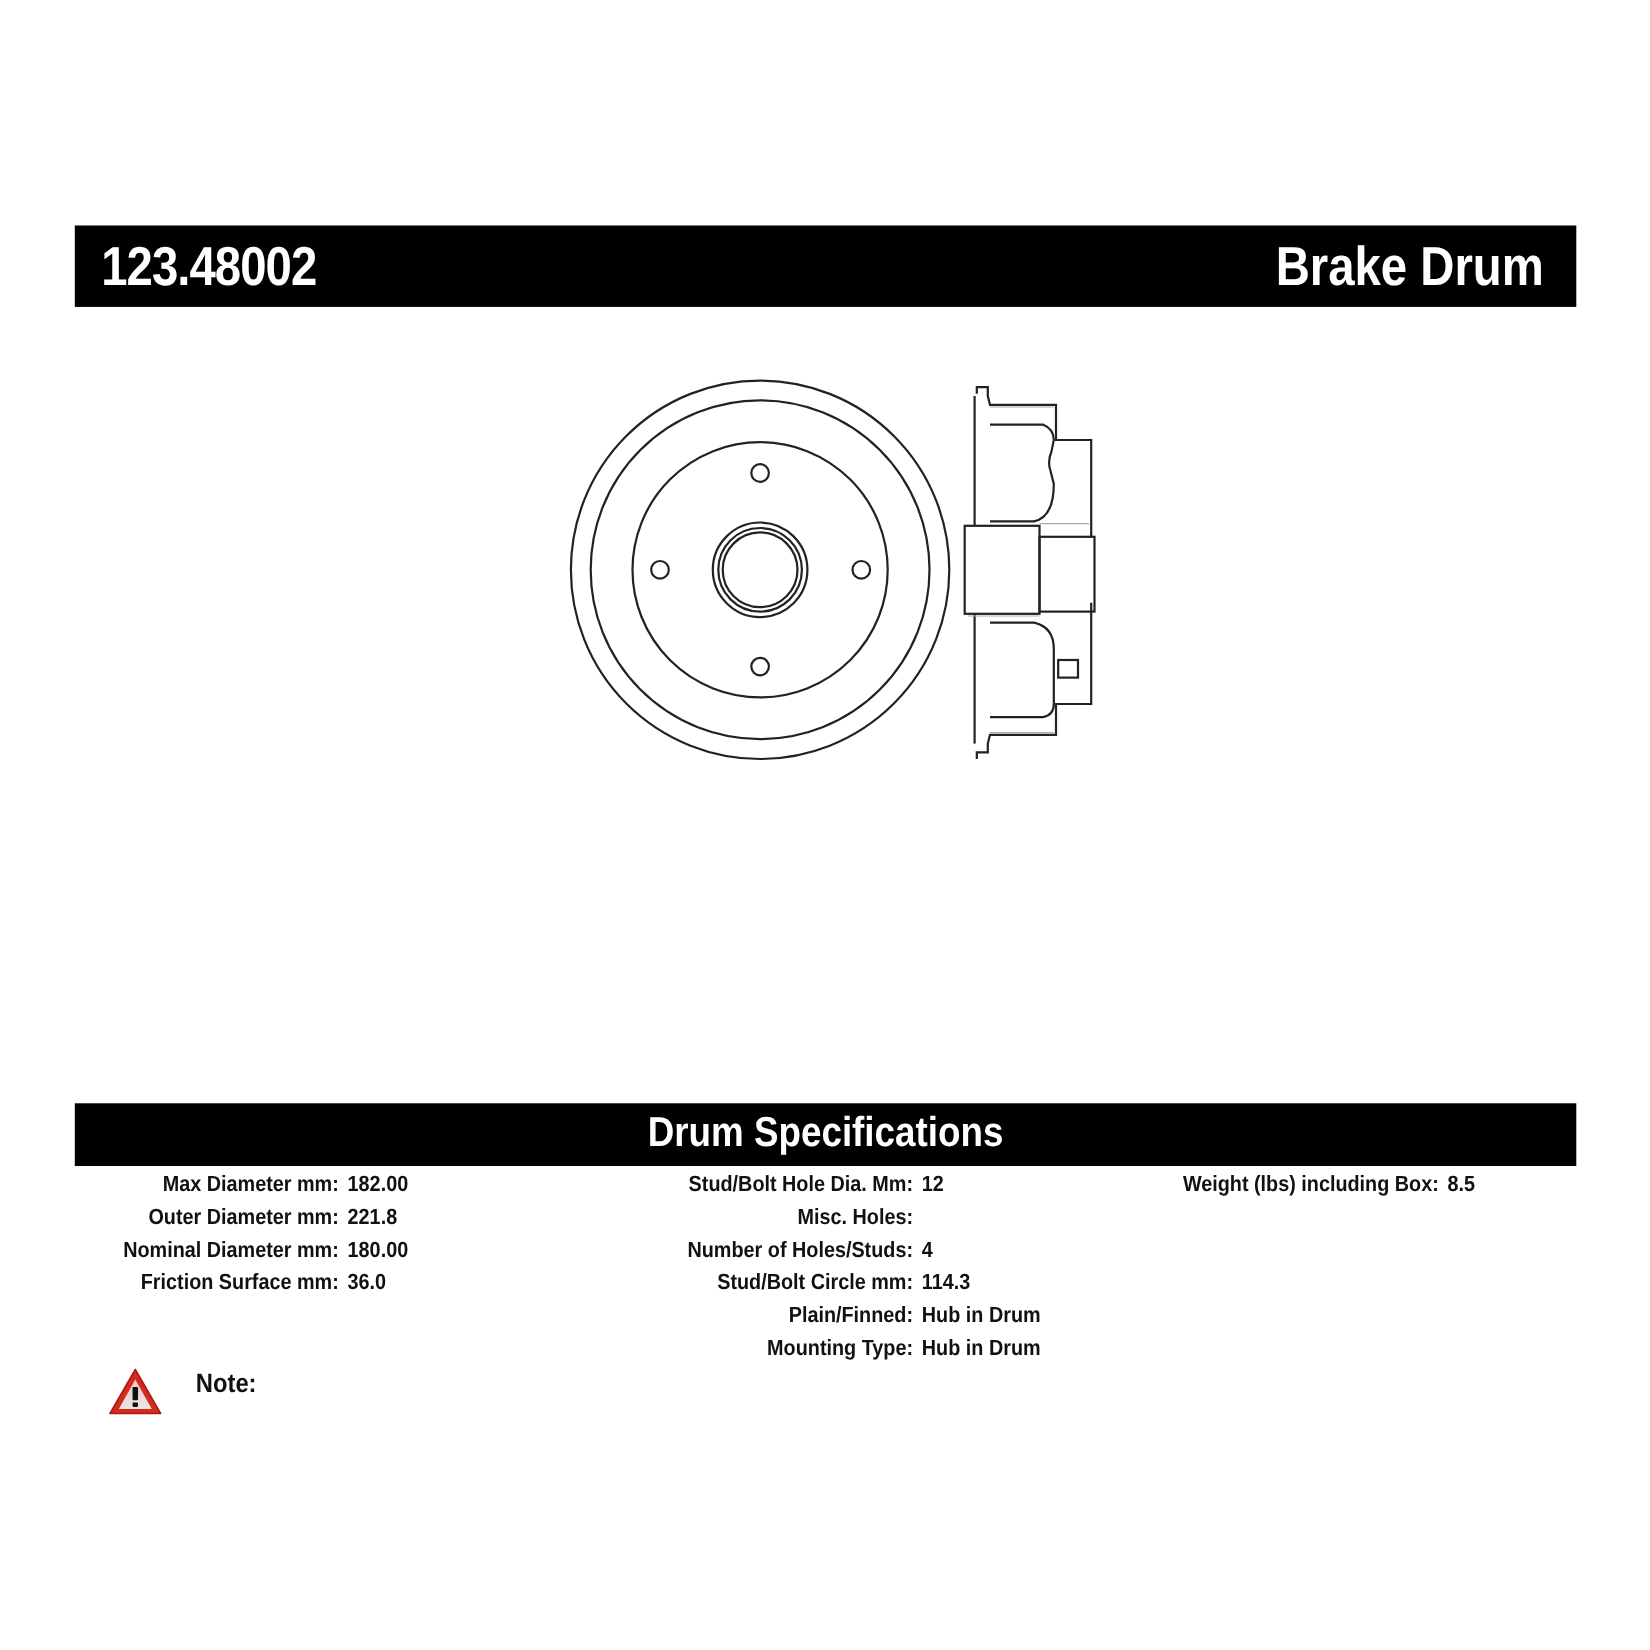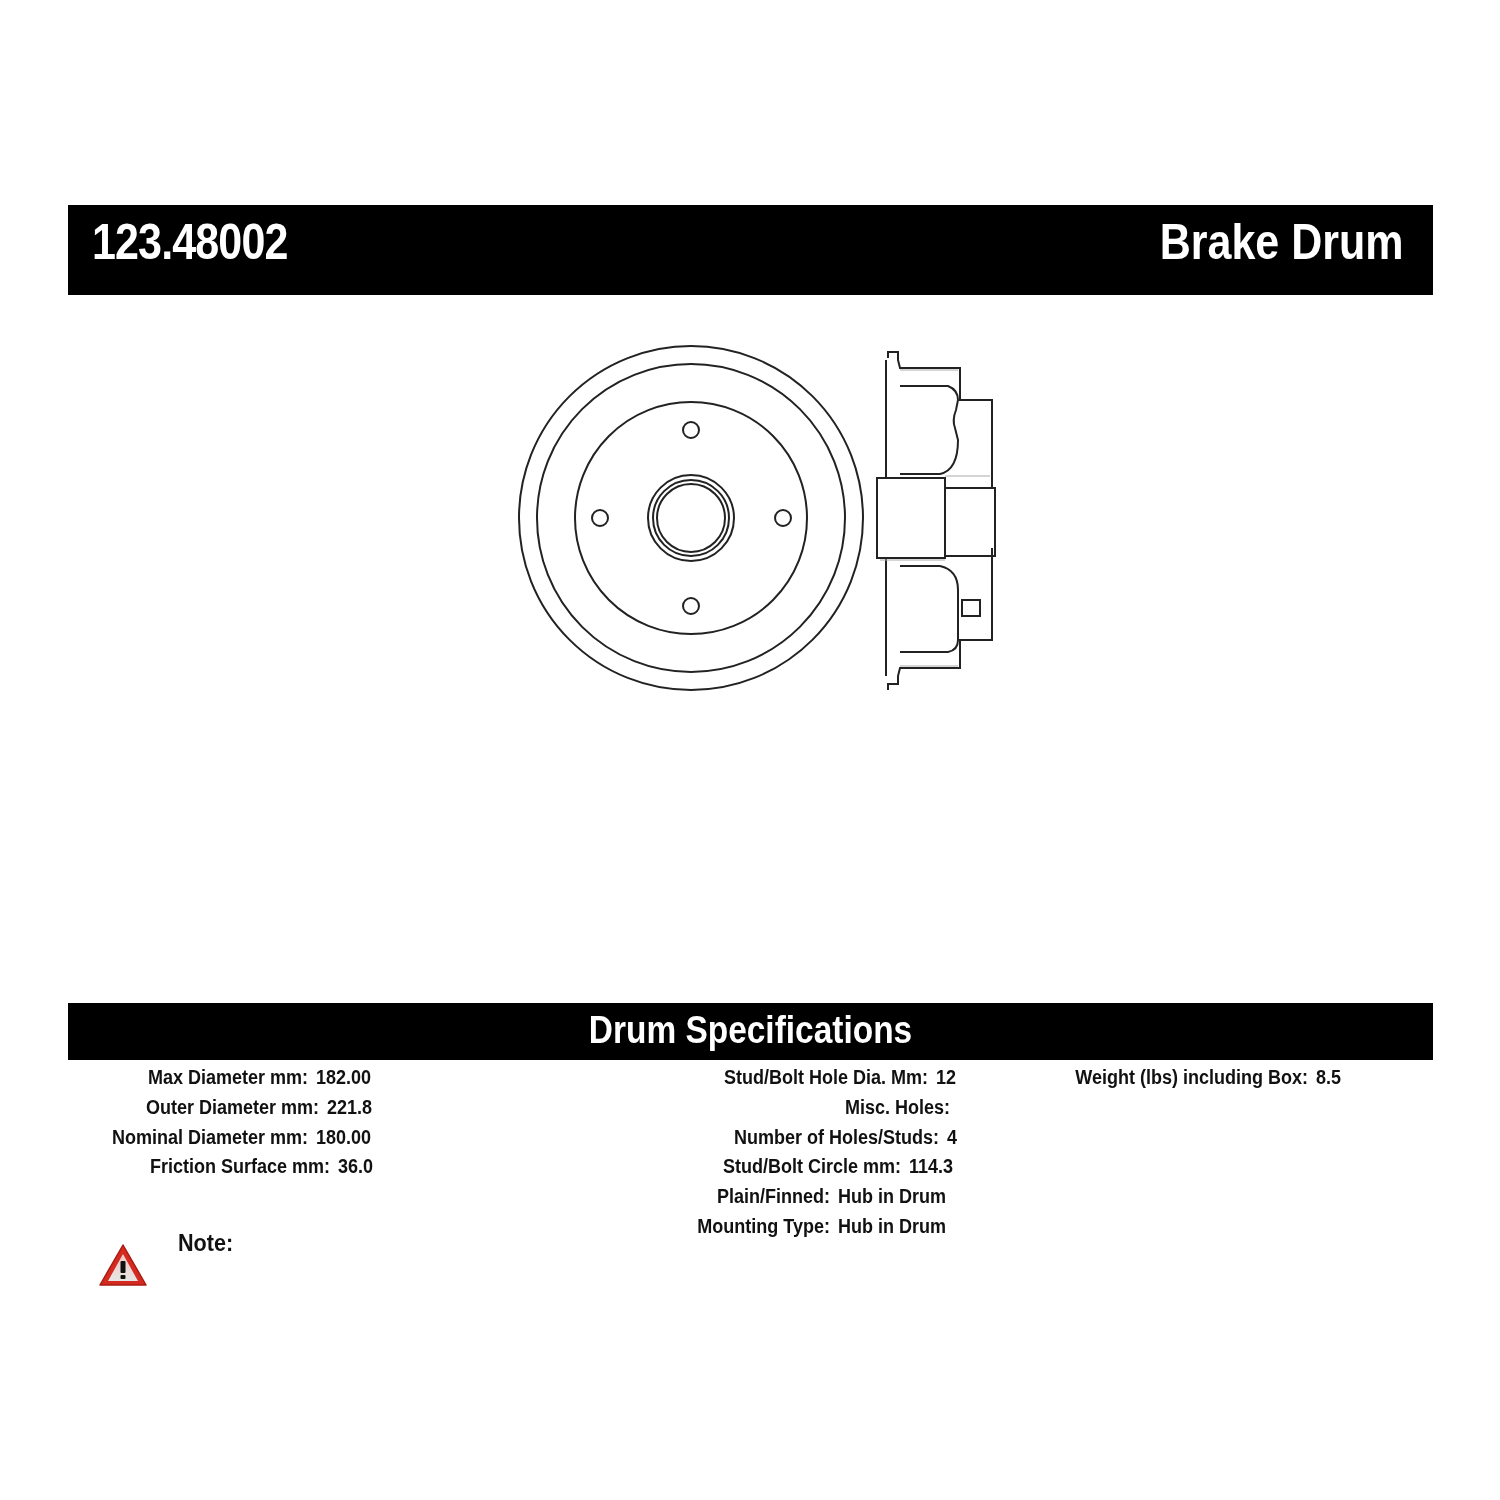--- a/index.html
+++ b/index.html
@@ -1,35 +1,35 @@
 <!DOCTYPE html>
 <html><head>
 <meta charset="utf-8">
 <style>
   html, body { margin: 0; padding: 0; background: #ffffff; }
   body { width: 1500px; height: 1500px; position: relative; overflow: hidden;
          font-family: "Liberation Sans", "DejaVu Sans", sans-serif; color: #111; }
   .bar { position: absolute; left: 68px; width: 1365px; background: #000; color: #fff; }
-  .title-bar { top: 205px; height: 90px; }
+  .title-bar { top: 205px; height: 74px; }
   .part-number { position: absolute; left: 24px; top: 8px; font-size: 50px; font-weight: bold;
                  letter-spacing: -1px; transform: scaleX(0.86); transform-origin: left center; }
   .product-type { position: absolute; right: 30px; top: 8px; font-size: 50px; font-weight: bold;
                   transform: scaleX(0.86); transform-origin: right center; }
   .spec-bar { top: 1003px; height: 57px; }
   .spec-title { position: absolute; left: 0; right: 0; top: 6px; text-align: center; font-size: 38px;
                 font-weight: bold; transform: scaleX(0.88); }
   .drawing { position: absolute; left: 510px; top: 340px; width: 500px; height: 360px; }
   .spec-col { position: absolute; top: 1064px; }
-  .spec-row { height: 29.8px; display: flex; font-size: 20px; font-weight: bold; white-space: nowrap; line-height: 26px; justify-content: flex-end; }
+  .spec-row { height: 29.8px; display: flex; font-size: 20px; font-weight: bold; white-space: nowrap; line-height: 26px; }
   .spec-row .lbl { text-align: right; display: inline-block; transform: scaleX(0.9); transform-origin: right center; }
   .spec-row .val { display: inline-block; margin-left: 8px; transform: scaleX(0.9); transform-origin: left center; }
   .col1 { left: 60px; } .col1 .lbl { width: 248px; }
   .col2 { left: 580px; } .col2 .lbl { width: 250px; }
   .col3 { left: 1020px; } .col3 .lbl { width: 288px; }
-  .note { position: absolute; left: 98px; top: 1243px; display: flex; }
+  .note { position: absolute; left: 98px; top: 1243px; display: flex; align-items: center; }
   .note .note-label { margin-left: 30px; font-size: 24px; font-weight: bold; transform: scaleX(0.9); transform-origin: left center; margin-top: -14px; }
 </style>
 </head>
 <body>
 
 <div class="bar title-bar">
   <div class="part-number">123.48002</div>
   <div class="product-type">Brake Drum</div>
 </div>
 

